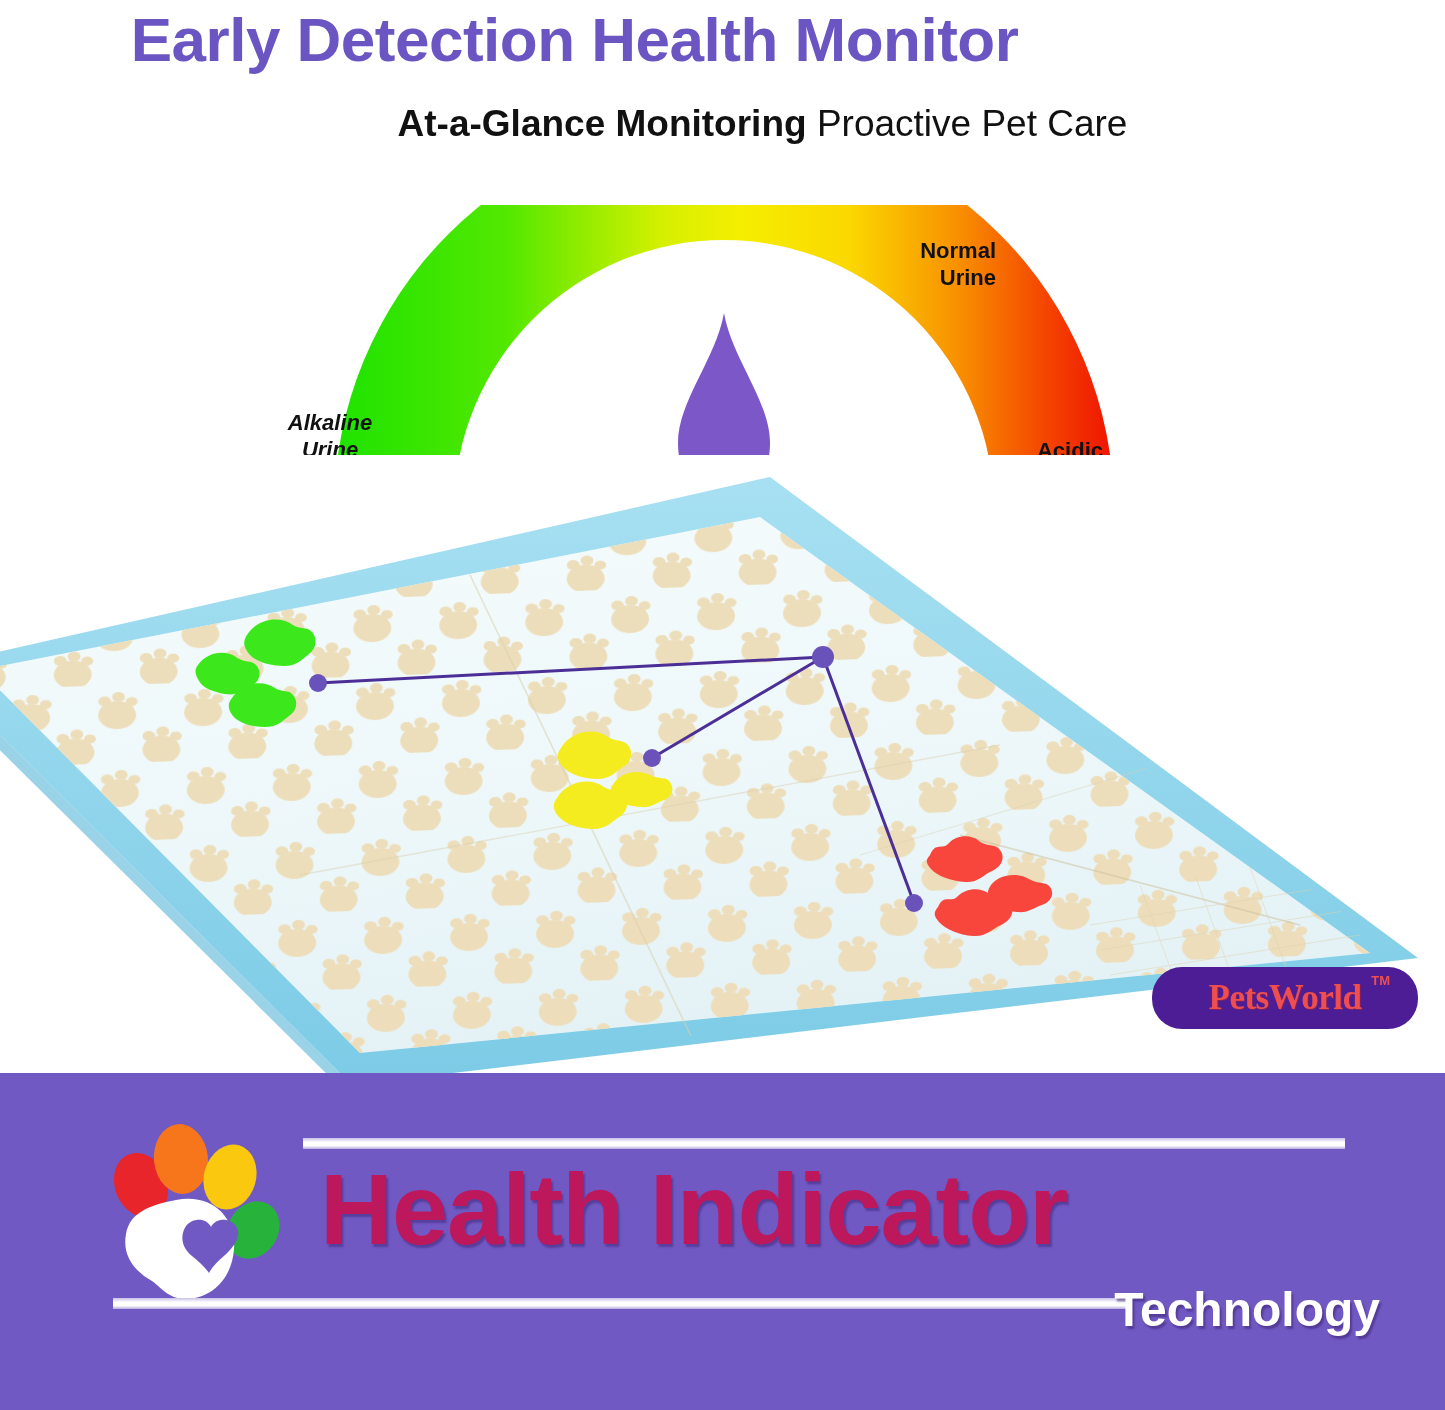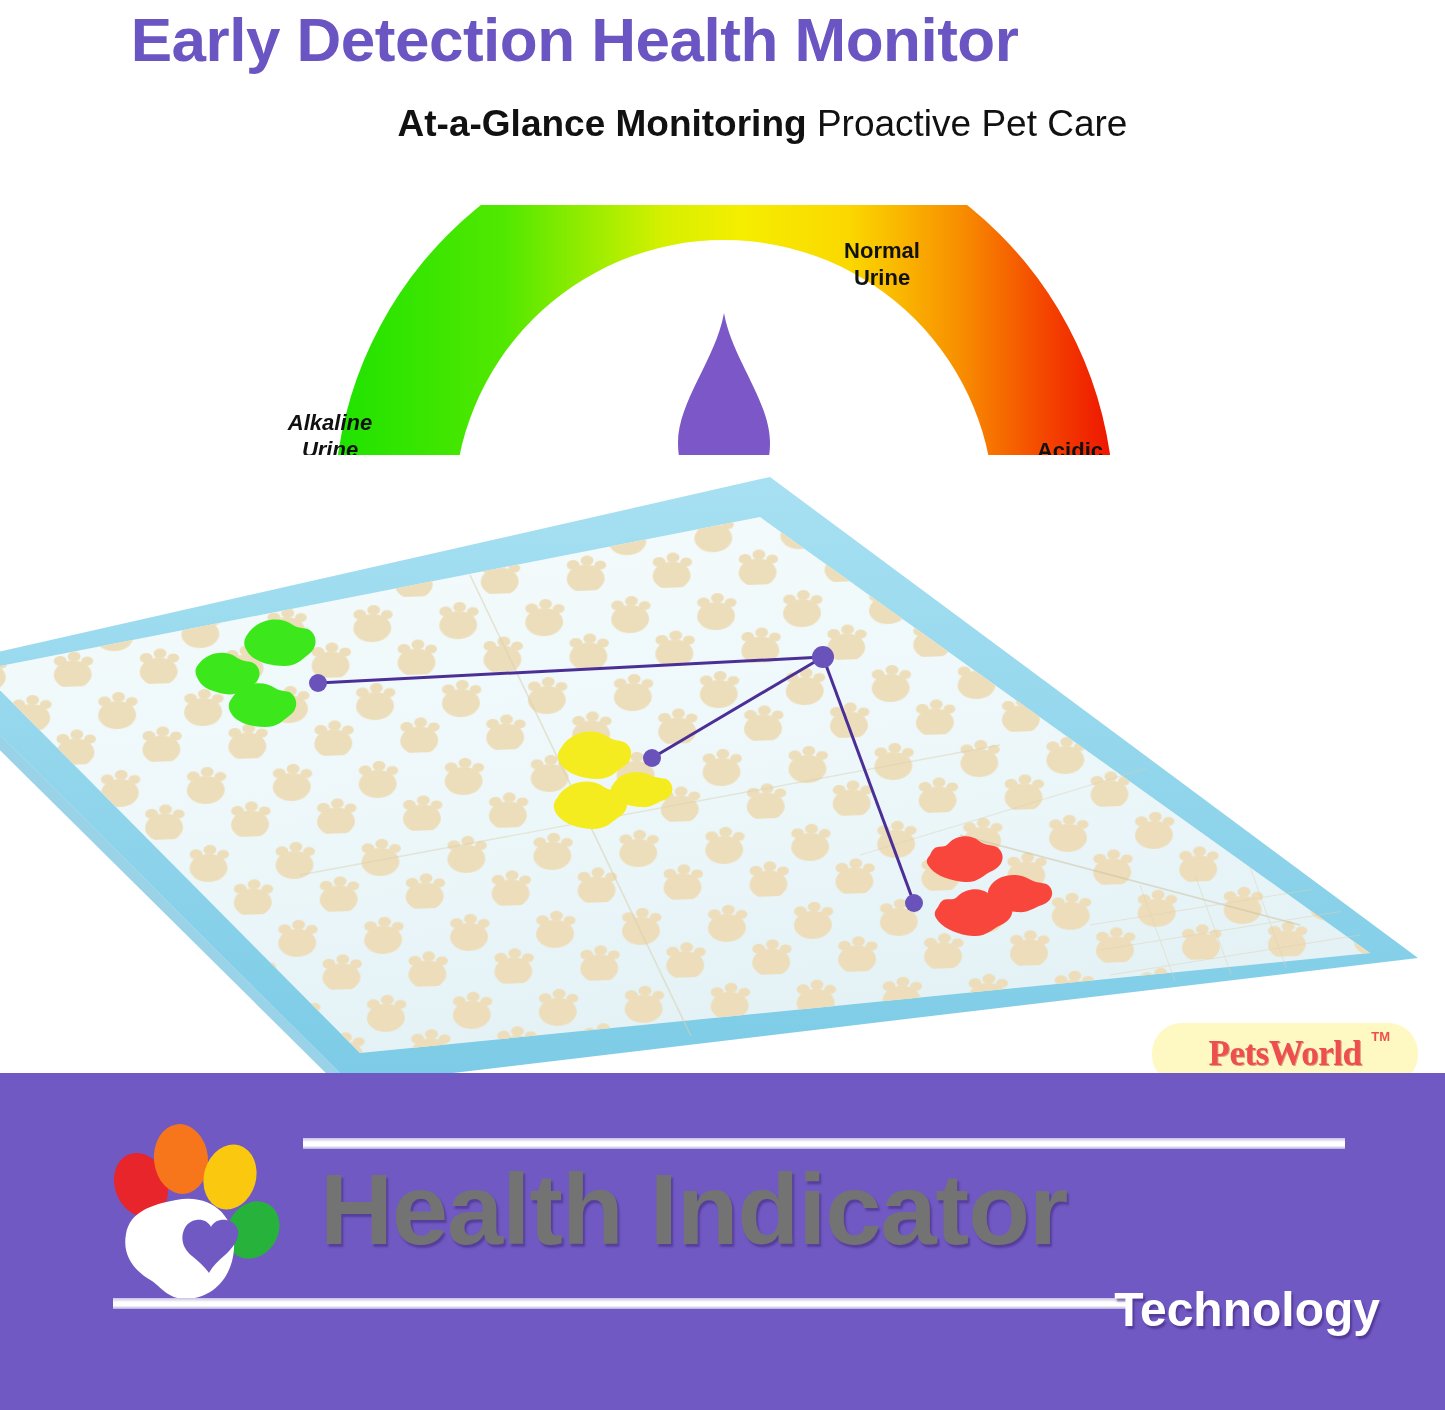--- a/index.html
+++ b/index.html
@@ -22,32 +22,32 @@
   #subtitle .bold{font-weight:bold;}
   #subtitle .reg{font-weight:normal;}
 
   
   #gauge-wrap{position:absolute;left:228px;top:205px;width:992px;height:315px;}
   #gauge-svg{position:absolute;left:0;top:0;}
   .gauge-label{
     position:absolute;text-align:center;color:#111;font-size:22px;
     font-weight:bold;line-height:1.22;white-space:nowrap;
   }
-  #label-normal{left:564px;top:33px;width:180px;}
+  #label-normal{left:588px;top:33px;width:180px;text-align:right;}
   #label-alkaline{left:12px;top:205px;width:180px;font-style:italic;}
   #label-acidic{left:752px;top:205px;width:180px;margin-top:28px;}
 
   
   #pad-scene{position:absolute;left:0;top:455px;width:1445px;height:625px;overflow:hidden;background:#fff;}
   #pad-svg{position:absolute;left:0;top:0;}
 
   
   #petsworld-badge{
-    position:absolute;left:1152px;top:1023px;width:266px;height:62px;
-    background:#fef9c3;border-radius:30px;
+    position:absolute;left:1152px;top:967px;width:266px;height:62px;
+    background:#4c1d95;border-radius:30px;
     display:flex;align-items:center;justify-content:center;
   }
   #petsworld-text{
     font-family:"Liberation Serif","DejaVu Serif",serif;
     font-weight:bold;font-size:35px;color:#ef4e4e;
     letter-spacing:-0.5px;position:relative;
     text-shadow:1px 1px 0 rgba(180,40,40,.45);
   }
   #petsworld-tm{
     position:absolute;right:28px;top:6px;font-size:13px;color:#ef4e4e;
@@ -63,21 +63,21 @@
   #divider-top{
     position:absolute;left:303px;top:1138px;width:1042px;height:11px;
     background:linear-gradient(to bottom,#c8c0e6 0%,#ffffff 38%,#ffffff 70%,#b3a8dc 100%);
   }
   #divider-bottom{
     position:absolute;left:113px;top:1298px;width:1018px;height:11px;
     background:linear-gradient(to bottom,#c8c0e6 0%,#ffffff 38%,#ffffff 70%,#b3a8dc 100%);
   }
   #footer-title{
     position:absolute;left:320px;top:1152px;width:1060px;
-    font-size:101px;font-weight:bold;color:#737373;white-space:nowrap;
+    font-size:101px;font-weight:bold;color:#be185d;white-space:nowrap;
     letter-spacing:-1px;
     text-shadow:2px 3px 2px rgba(60,35,115,.5);
   }
   #footer-sub{
     position:absolute;left:0;top:1282px;width:1380px;text-align:right;
     font-size:48px;font-weight:bold;color:#ffffff;white-space:nowrap;
     text-shadow:2px 3px 2px rgba(60,35,115,.55);
   }
 </style>
 </head>

